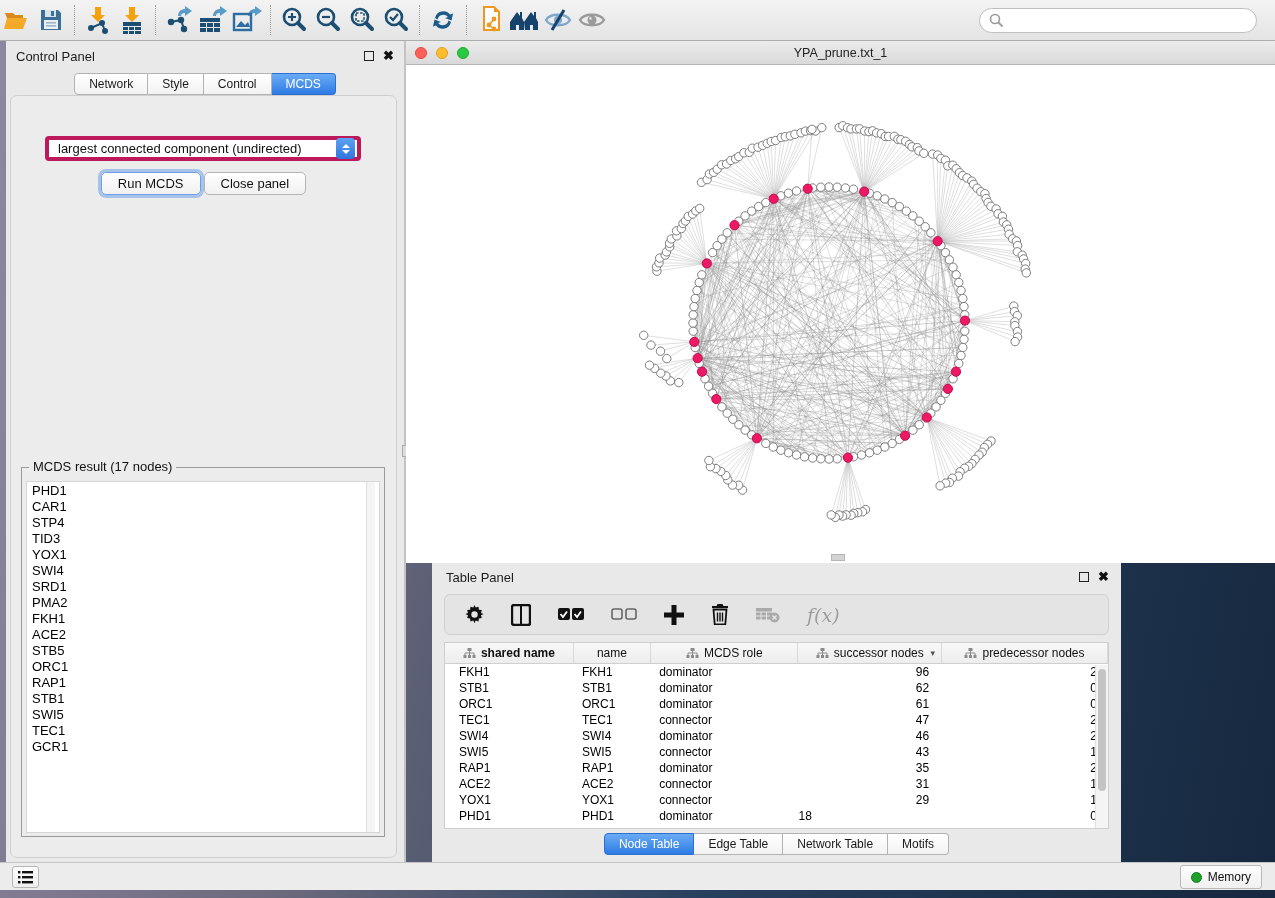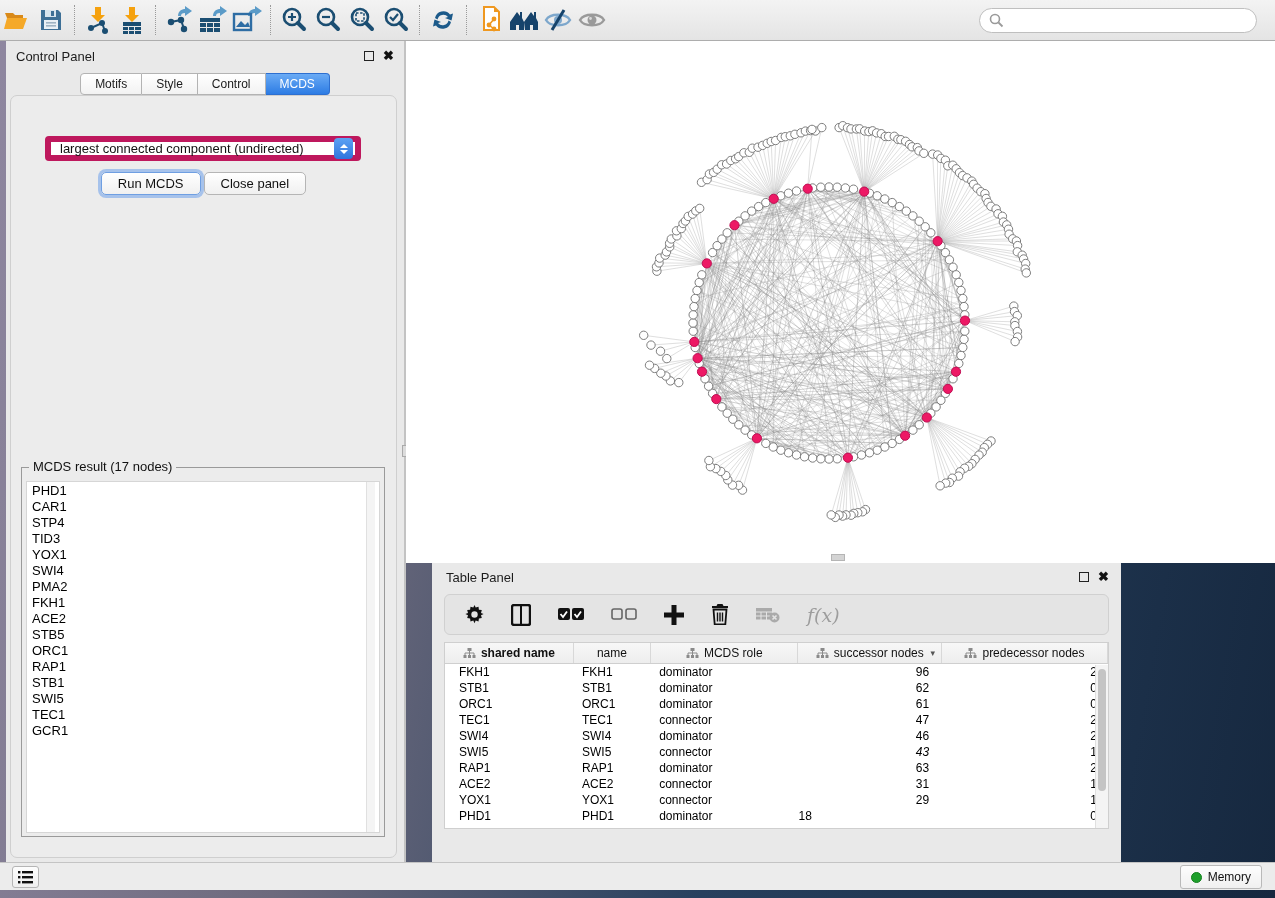--- a/index.html
+++ b/index.html
@@ -31,21 +31,21 @@
   .seg { display:flex; }
   .seg-btn { height:22px; font-size:12px; padding:0 14px; background:linear-gradient(#ffffff,#f2f2f2);
     border:1px solid #b3b3b3; border-left-width:0; color:#1a1a1a; display:flex; align-items:center; cursor:pointer; }
   .seg-btn:first-child { border-left-width:1px; border-radius:4px 0 0 4px; }
   .seg-btn:last-child { border-radius:0 4px 4px 0; }
   .seg-btn.active { background:linear-gradient(#6aabf5,#2d7ce4); color:#fff; border-color:#2d6fd0; }
   .cp-content { position:absolute; left:4px; right:7px; top:54px; bottom:4px;
     background:#ececec; border:1px solid #cfcfcf; border-radius:7px; }
   .opt-label { position:absolute; top:17px; width:100%; text-align:center; font-size:13px; color:#111; }
   .criterion { position:absolute; top:40px; left:34px; width:316px; height:25px; background:#fff;
-    border:6px solid #be185d; border-radius:4px; display:flex; align-items:center; cursor:pointer; }
+    border:4px solid #be185d; border-radius:4px; display:flex; align-items:center; cursor:pointer; }
   .criterion .val { flex:1; font-size:13px; padding-left:9px; color:#111; white-space:nowrap; overflow:hidden; }
   .stepper { width:19px; height:21px; margin-right:2px; border-radius:4px;
     background:linear-gradient(#5da2f3,#2f74dd); display:flex; flex-direction:column;
     align-items:center; justify-content:center; gap:2px; }
   .stepper i { width:0; height:0; border-left:4px solid transparent; border-right:4px solid transparent; }
   .stepper .up { border-bottom:4px solid #fff; }
   .stepper .dn { border-top:4px solid #fff; }
   .cp-buttons { position:absolute; top:76px; left:0; width:100%; display:flex; justify-content:center; gap:3px; }
   .btn { height:23px; font-size:13px; padding:0 16px; background:linear-gradient(#ffffff,#f0f0f0);
     border:1px solid #b5b5b5; border-radius:5px; color:#111; cursor:pointer; }
@@ -270,21 +270,21 @@
   <div class="control-panel">
     <div class="cp-title-row">
       <span>Control Panel</span>
       <span class="panel-btns">
         <span class="float-glyph"></span>
         <span class="close-glyph">✖</span>
       </span>
     </div>
     <div class="cp-tabs">
         <div class="seg" id="ctrl-tabs">
-          <button class="seg-btn">Motifs</button>
+          <button class="seg-btn">Network</button>
           <button class="seg-btn">Style</button>
           <button class="seg-btn">Control</button>
           <button class="seg-btn active">MCDS</button>
         </div>
       </div>
     <div class="cp-content">
       <div class="criterion">
         <span class="val">largest connected component (undirected)</span>
         <span class="stepper">
             <i class="up"></i>
@@ -298,39 +298,48 @@
       <div class="group-box">
         <span class="group-legend">MCDS result (17 nodes)</span>
         <div class="mcds-list" id="mcds-list">
           <div class="mcds-scroll"></div>
         <div class="list-item">PHD1</div>
             <div class="list-item">CAR1</div>
             <div class="list-item">STP4</div>
             <div class="list-item">TID3</div>
             <div class="list-item">YOX1</div>
             <div class="list-item">SWI4</div>
+            <div class="list-item">SRD1</div>
             <div class="list-item">PMA2</div>
             <div class="list-item">FKH1</div>
             <div class="list-item">ACE2</div>
             <div class="list-item">STB5</div>
             <div class="list-item">ORC1</div>
             <div class="list-item">RAP1</div>
             <div class="list-item">STB1</div>
             <div class="list-item">SWI5</div>
             <div class="list-item">TEC1</div>
             <div class="list-item">GCR1</div>
           </div>
       </div>
     </div>
   </div>
 
   <div class="v-divider"></div>
   <div class="v-grip"></div>
 
   <div class="net-window">
+    <div class="net-titlebar">
+      <span class="net-title">YPA_prune.txt_1</span>
+      <span class="lights">
+        <span class="light red"></span>
+        <span class="light yellow"></span>
+        <span class="light green"></span>
+      </span>
+    </div>
     <div class="net-canvas">
       <svg id="graph" width="869" height="498" viewBox="0 0 869 498">
           <g>
             <line x1="300.8" y1="198.4" x2="478.8" y2="382.0" stroke="#8c8c8c" stroke-width="0.6" opacity="0.45"></line>
             <line x1="300.8" y1="198.4" x2="321.2" y2="348.2" stroke="#8c8c8c" stroke-width="0.6" opacity="0.45"></line>
             <line x1="300.8" y1="198.4" x2="539.4" y2="187.6" stroke="#8c8c8c" stroke-width="0.6" opacity="0.45"></line>
             <line x1="300.8" y1="198.4" x2="414.8" y2="393.8" stroke="#8c8c8c" stroke-width="0.6" opacity="0.45"></line>
             <line x1="300.8" y1="198.4" x2="558.8" y2="249.8" stroke="#8c8c8c" stroke-width="0.6" opacity="0.45"></line>
             <line x1="300.8" y1="198.4" x2="345.7" y2="369.9" stroke="#8c8c8c" stroke-width="0.6" opacity="0.45"></line>
             <line x1="300.8" y1="198.4" x2="463.5" y2="387.8" stroke="#8c8c8c" stroke-width="0.6" opacity="0.45"></line>
@@ -1287,28 +1296,28 @@
             <div class="td" style="width: 132px; padding-left: 14px;">SWI4</div>
             <div class="td" style="width: 79px; padding-left: 8px;">SWI4</div>
             <div class="td" style="width: 151px; padding-left: 8px;">dominator</div>
             <div class="td" style="width: 147px; padding-right: 13px; text-align: right;">46</div>
             <div class="td" style="width: 170px; padding-right: 11px; text-align: right;">2</div>
           </div>
           <div class="tr">
             <div class="td" style="width: 132px; padding-left: 14px;">SWI5</div>
             <div class="td" style="width: 79px; padding-left: 8px;">SWI5</div>
             <div class="td" style="width: 151px; padding-left: 8px;">connector</div>
-            <div class="td" style="width: 147px; padding-right: 13px; text-align: right; font-style: italic;">43</div>
+            <div class="td" style="width: 147px; padding-right: 13px; text-align: right;">43</div>
             <div class="td" style="width: 170px; padding-right: 11px; text-align: right;">1</div>
           </div>
           <div class="tr">
             <div class="td" style="width: 132px; padding-left: 14px;">RAP1</div>
             <div class="td" style="width: 79px; padding-left: 8px;">RAP1</div>
             <div class="td" style="width: 151px; padding-left: 8px;">dominator</div>
-            <div class="td" style="width: 147px; padding-right: 13px; text-align: right;">63</div>
+            <div class="td" style="width: 147px; padding-right: 13px; text-align: right;">35</div>
             <div class="td" style="width: 170px; padding-right: 11px; text-align: right;">2</div>
           </div>
           <div class="tr">
             <div class="td" style="width: 132px; padding-left: 14px;">ACE2</div>
             <div class="td" style="width: 79px; padding-left: 8px;">ACE2</div>
             <div class="td" style="width: 151px; padding-left: 8px;">connector</div>
             <div class="td" style="width: 147px; padding-right: 13px; text-align: right;">31</div>
             <div class="td" style="width: 170px; padding-right: 11px; text-align: right;">1</div>
           </div>
           <div class="tr">
@@ -1324,20 +1333,28 @@
             <div class="td" style="width: 151px; padding-left: 8px;">dominator</div>
             <div class="td" style="width: 147px; padding-right: 13px; text-align: left;">18</div>
             <div class="td" style="width: 170px; padding-right: 11px; text-align: right;">0</div>
           </div>
         </div>
       <div class="tbl-scroll">
         <div class="tbl-thumb"></div>
       </div>
     </div>
 
+    <div class="tp-tabs">
+        <div class="seg" id="table-tabs">
+          <button class="seg-btn active">Node Table</button>
+          <button class="seg-btn">Edge Table</button>
+          <button class="seg-btn">Network Table</button>
+          <button class="seg-btn">Motifs</button>
+        </div>
+      </div>
   </div>
 
   <div class="status-bar">
     <div class="list-btn">
       <svg width="15" height="13" viewBox="0 0 15 13">
           <g fill="#111">
             <rect x="0" y="0" width="2.4" height="2.4"></rect>
             <rect x="4" y="0" width="11" height="2.4"></rect>
             <rect x="0" y="5" width="2.4" height="2.4"></rect>
             <rect x="4" y="5" width="11" height="2.4"></rect>

